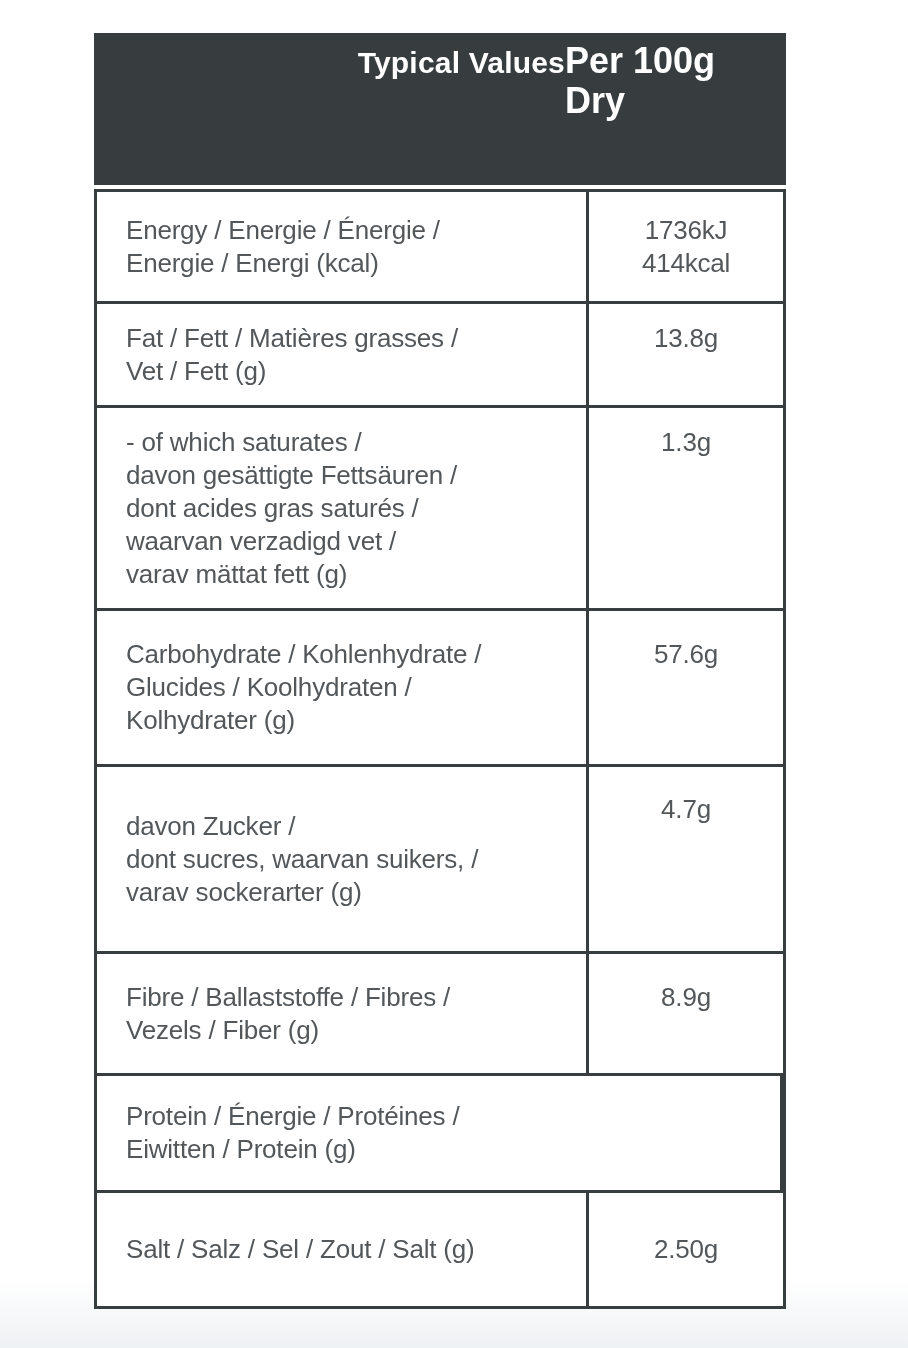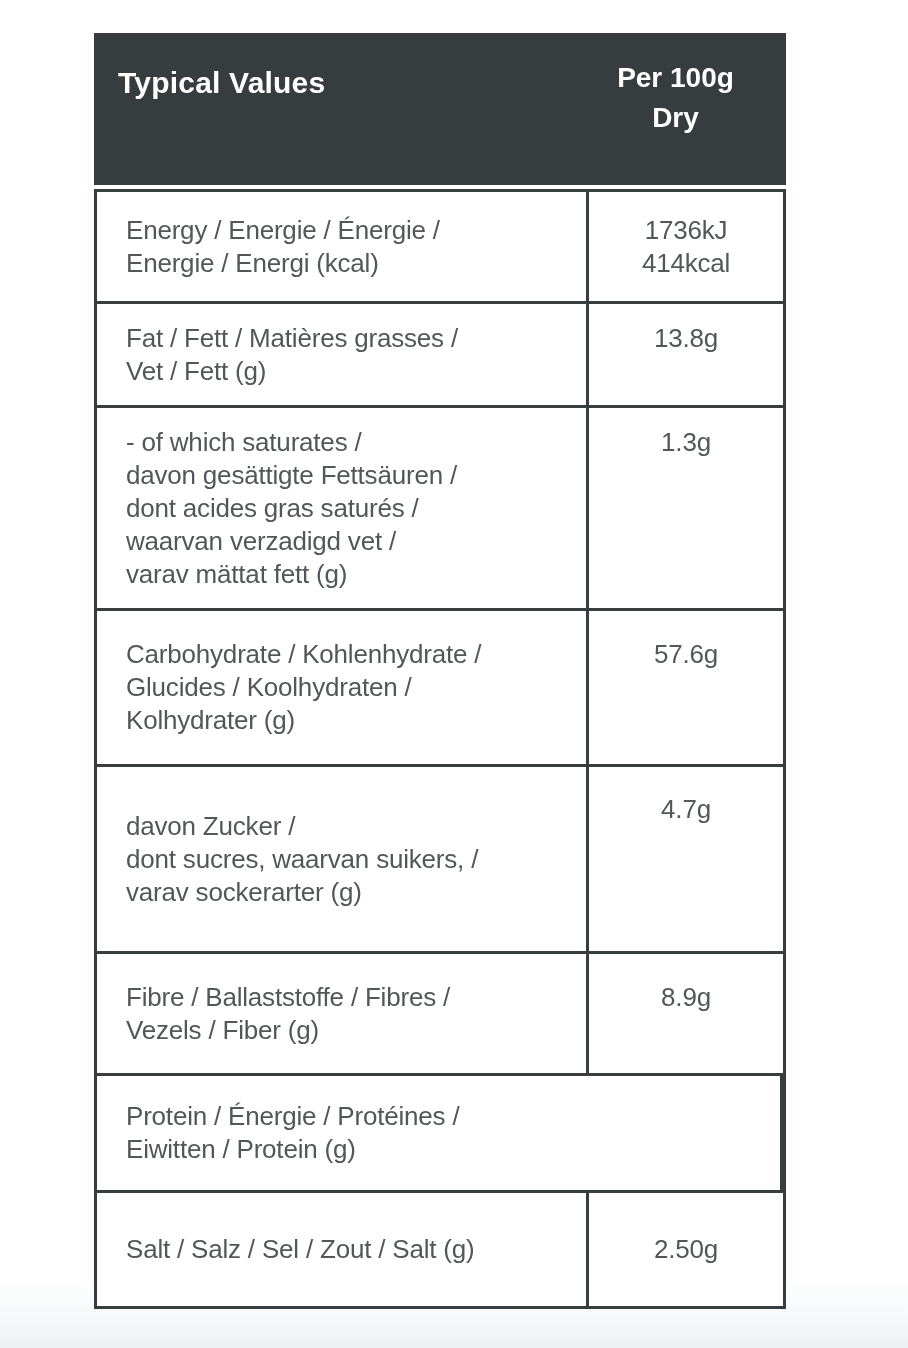--- a/index.html
+++ b/index.html
@@ -30,33 +30,34 @@
   }
   
   .nt-header {
     display: flex;
     background: var(--header-bg);
     height: 152px;
     margin-bottom: 4px;
   }
   .nt-header .h-col1 {
     flex: 1;
-    padding: 33px 0 0 24px;
+    padding: 13px 0 0 24px;
     color: var(--header-text);
     font-size: 30px;
     font-weight: bold;
     letter-spacing: 0.2px;
+    text-align: right;
   }
   .nt-header .h-col2 {
     width: 221px;
-    padding-top: 25px;
+    padding-top: 8px;
     color: var(--header-text);
-    font-size: 28px;
+    font-size: 36px;
     font-weight: bold;
-    text-align: center;
+    text-align: left;
     line-height: 40px;
   }
   
   .nt-body {
     border: 3px solid var(--border-color);
     background: #ffffff;
   }
   .row {
     display: flex;
     border-bottom: 3px solid var(--border-color);

